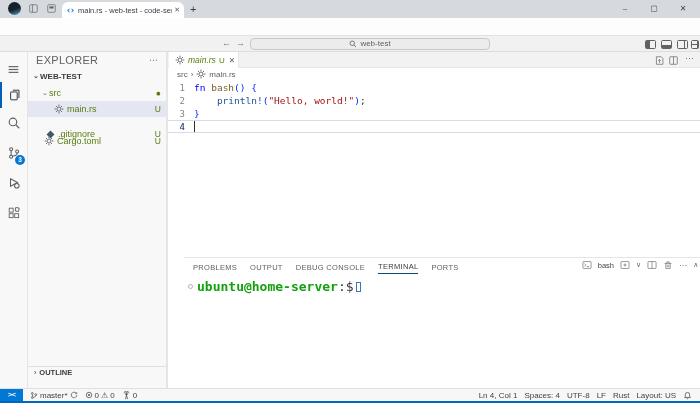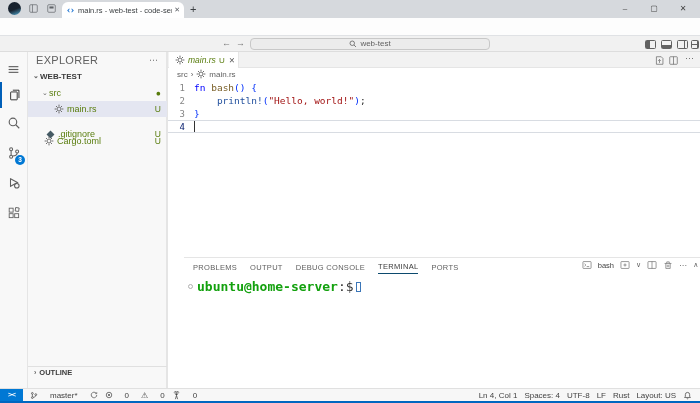--- a/index.html
+++ b/index.html
@@ -109,21 +109,21 @@
   #term-deco { width:5px; height:5px; border:1px solid #b0b0b0; border-radius:50%; margin-right:4px; }
   #term-line .user { color:#13a10e; font-weight:bold; }
   #term-line .path { color:#2472c8; font-weight:bold; }
   #term-cursor { display:inline-block; width:5.5px; height:10px; border:1px solid #3b76b8; margin-left:2px; }
 
   
   #statusbar { left:0; top:352px; width:700px; height:13px; background:#f7f7f7; border-top:1px solid #e0e0e0;
     display:flex; align-items:center; font-size:8px; color:#424242; }
   #remote { width:23px; height:13px; background:#0078d4; color:#fff; font-family:"DejaVu Sans Mono", monospace;
     font-size:7.5px; font-weight:bold; text-align:center; line-height:12px; letter-spacing:-1px; flex:none; }
-  .sb-item { display:flex; align-items:center; gap:12px; margin-left:7px; }
+  .sb-item { display:flex; align-items:center; gap:2px; margin-left:7px; }
   .sb-right { }
   #sb-spacer { flex:1; }
   .sb-ic { font-size:8px; color:#424242; }
   #bottom-accent { left:0; top:401px; width:700px; height:2px; background:#0067c0; }
 </style>
 </head>
 <body>
 
 <div id="window">
 

